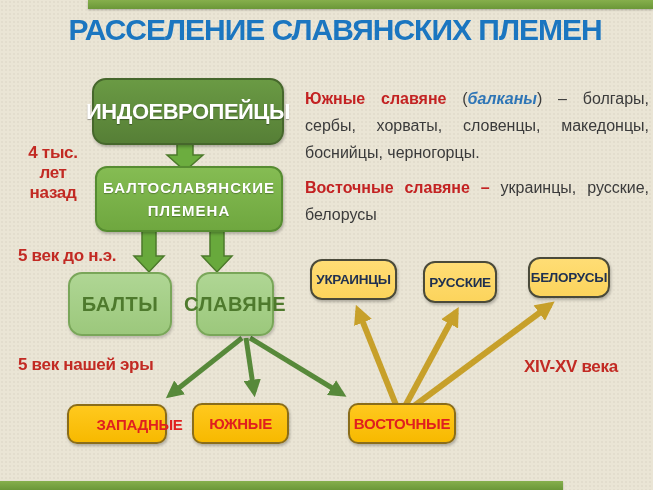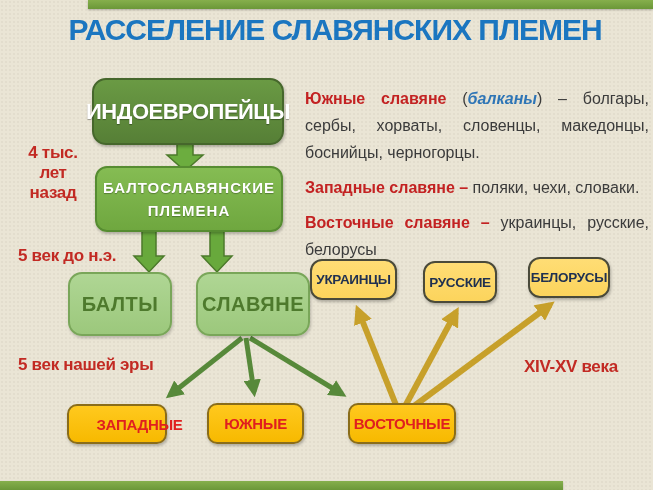--- a/index.html
+++ b/index.html
@@ -49,23 +49,23 @@
   }
   .node-yellow{
     background:linear-gradient(180deg,#FFDD75,#FCD45C);
     border:2px solid #4A4A3A;border-radius:12px;
     color:#1F3050;font-weight:bold;font-size:13.5px;letter-spacing:-.3px;
     box-shadow:1px 2px 3px rgba(0,0,0,.25);
   }
   #n-indo{left:92px;top:78px;width:192px;height:67px;}
   #n-balto{left:95px;top:166px;width:188px;height:66px;}
   #n-balts{left:68px;top:272px;width:104px;height:64px;}
-  #n-slavs{left:196px;top:272px;width:114px;height:64px;}
+  #n-slavs{left:196px;top:272px;width:78px;height:64px;}
   #n-west{left:67px;top:404px;width:100px;height:40px;padding-left:45px;}
-  #n-south{left:207px;top:403px;width:97px;height:41px;}
+  #n-south{left:192px;top:403px;width:97px;height:41px;}
   #n-east{left:348px;top:403px;width:108px;height:41px;}
   #n-ukr{left:310px;top:259px;width:87px;height:41px;}
   #n-rus{left:423px;top:261px;width:74px;height:42px;}
   #n-bel{left:528px;top:257px;width:82px;height:41px;}
   svg.arrows{position:absolute;left:0;top:0;pointer-events:none;}
   .tlabel{
     position:absolute;color:#C22A23;font-weight:bold;font-size:17px;letter-spacing:-.3px;white-space:nowrap;
   }
   #t1{left:18px;top:143px;width:70px;text-align:center;white-space:normal;line-height:20px;}
   #t2{left:18px;top:246px;}
@@ -154,17 +154,16 @@
   <div class="tlabel" id="t1">
     <span>4 тыс. лет</span><br>
     <span>назад</span>
   </div>
   <div class="tlabel" id="t2">5 век до н.э.</div>
   <div class="tlabel" id="t3">5 век нашей эры</div>
   <div class="tlabel" id="t4">XIV-XV века</div>
 
   <div class="legend">
     <p><span class="seg-red">Южные славяне</span><span> (</span><span class="seg-blue">балканы</span><span>) – болгары, сербы, хорваты, словенцы, македонцы, боснийцы, черногорцы.</span></p>
-    <p><span class="seg-red">Западные славяне –</span><span> поляки, чехи, словаки.</span></p>
     <p><span class="seg-red">Восточные славяне –</span><span> украинцы, русские, белорусы</span></p>
   </div>
 
 </div>
 
 </body></html>

